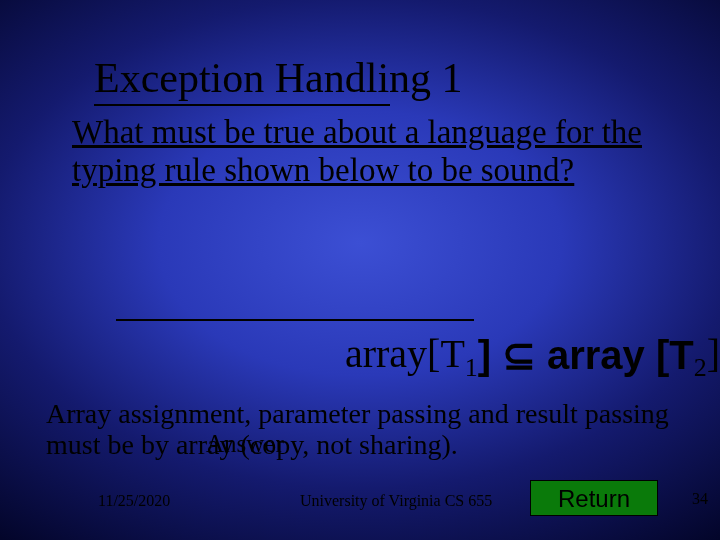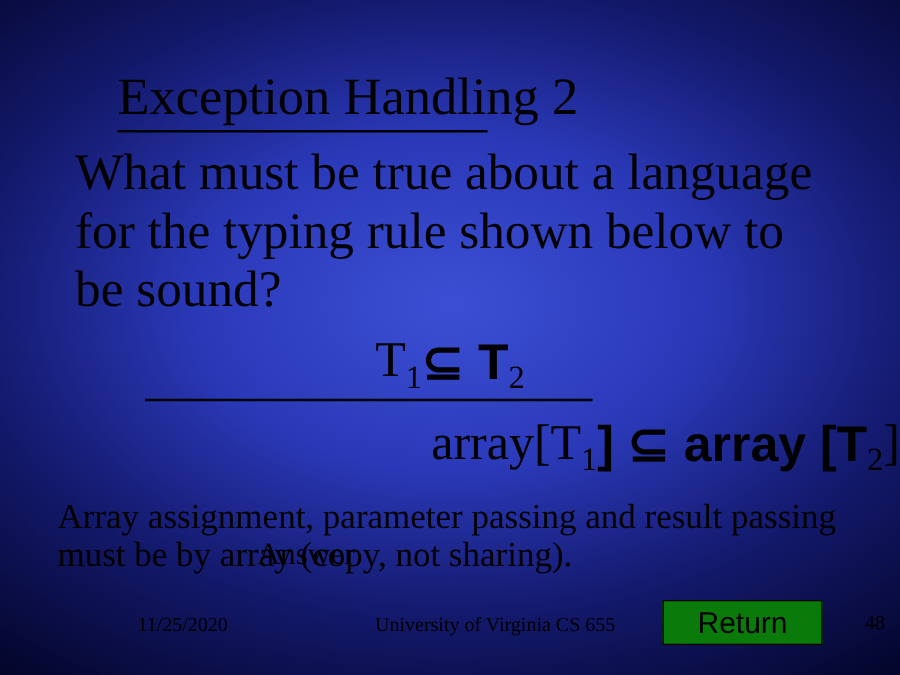--- a/index.html
+++ b/index.html
@@ -29,25 +29,26 @@
     position: absolute;
     top: 104px;
     left: 94px;
     width: 296px;
     height: 2px;
     background: #000;
   }
   .question {
     position: absolute;
     top: 114px;
-    left: 60px;
+    left: 72px;
     right: 60px;
-    font-size: 41px;
+    font-size: 33px;
     line-height: 1.15;
     color: #000;
+    text-decoration: underline;
   }
   .rule-top {
     position: absolute;
     top: 264px;
     left: 0;
     width: 720px;
     text-align: center;
     font-size: 40px;
     color: #000;
   }
@@ -94,21 +95,21 @@
   }
   .footer {
     position: absolute;
     bottom: 24px;
     left: 0;
     width: 720px;
     height: 36px;
   }
   .date {
     position: absolute;
-    left: 110px;
+    left: 98px;
     bottom: 6px;
     font-size: 16px;
     color: #000;
   }
   .affil {
     position: absolute;
     left: 300px;
     bottom: 6px;
     font-size: 16px;
     color: #000;
@@ -136,38 +137,35 @@
     bottom: 8px;
     font-size: 16px;
     color: #000;
   }
 </style>
 </head>
 <body>
 
 <div class="slide">
 
-  <div class="title">Exception Handling 2</div>
+  <div class="title">Exception Handling 1</div>
   <div class="title-underline"></div>
 
   <div class="question">What must be true about a language for the typing rule shown below to be sound?</div>
 
-  <div class="rule-top">
-    <span>T</span><span class="sub">1</span><span class="subset"> ⊆  T</span><span class="sub">2</span>
-  </div>
 
   <div class="rule-line"></div>
 
   <div class="rule-bottom">
     <span>array[T</span><span class="sub">1</span><span class="subset">] ⊆ array [T</span><span class="sub">2</span><span>]</span>
   </div>
 
   <div class="answer-text">Array assignment, parameter passing and result passing must be by array (copy, not sharing).</div>
   <div class="answer-label">Answer</div>
 
   <div class="footer">
     <div class="date">11/25/2020</div>
     <div class="affil">University of Virginia CS 655</div>
     <div class="return-btn">Return</div>
-    <div class="pagenum">48</div>
+    <div class="pagenum">34</div>
   </div>
 
 </div>
 
 </body></html>

